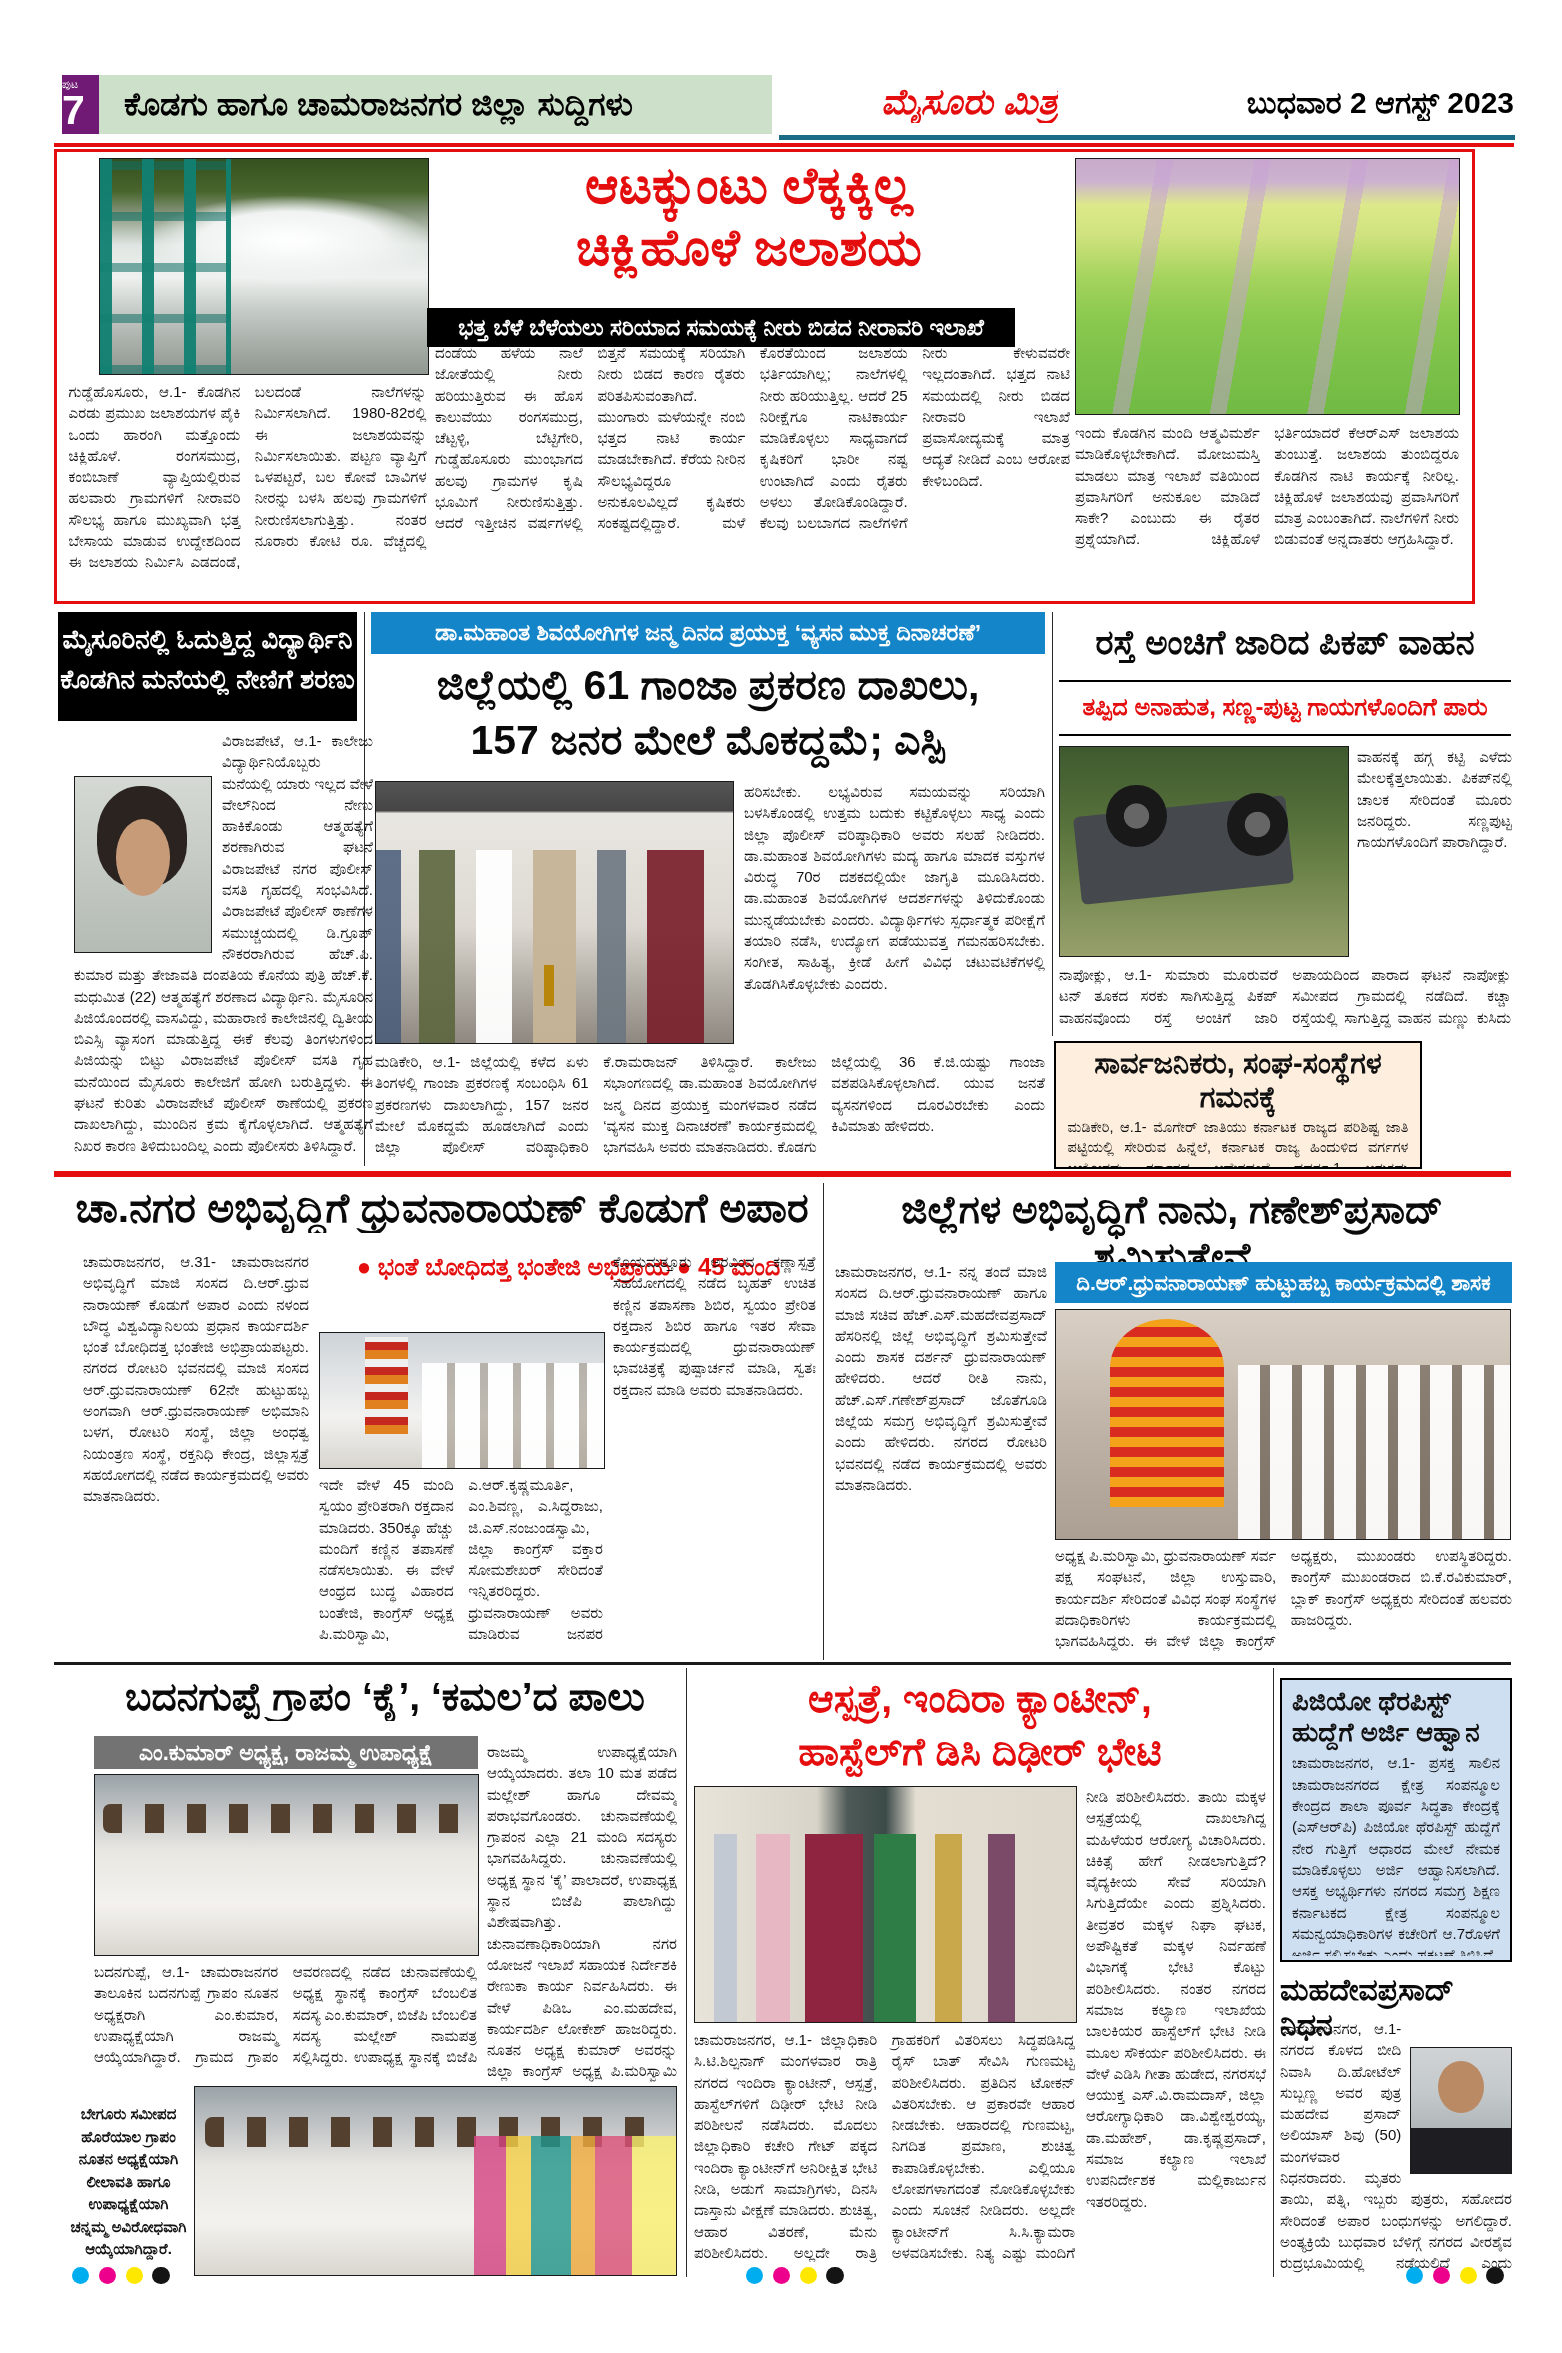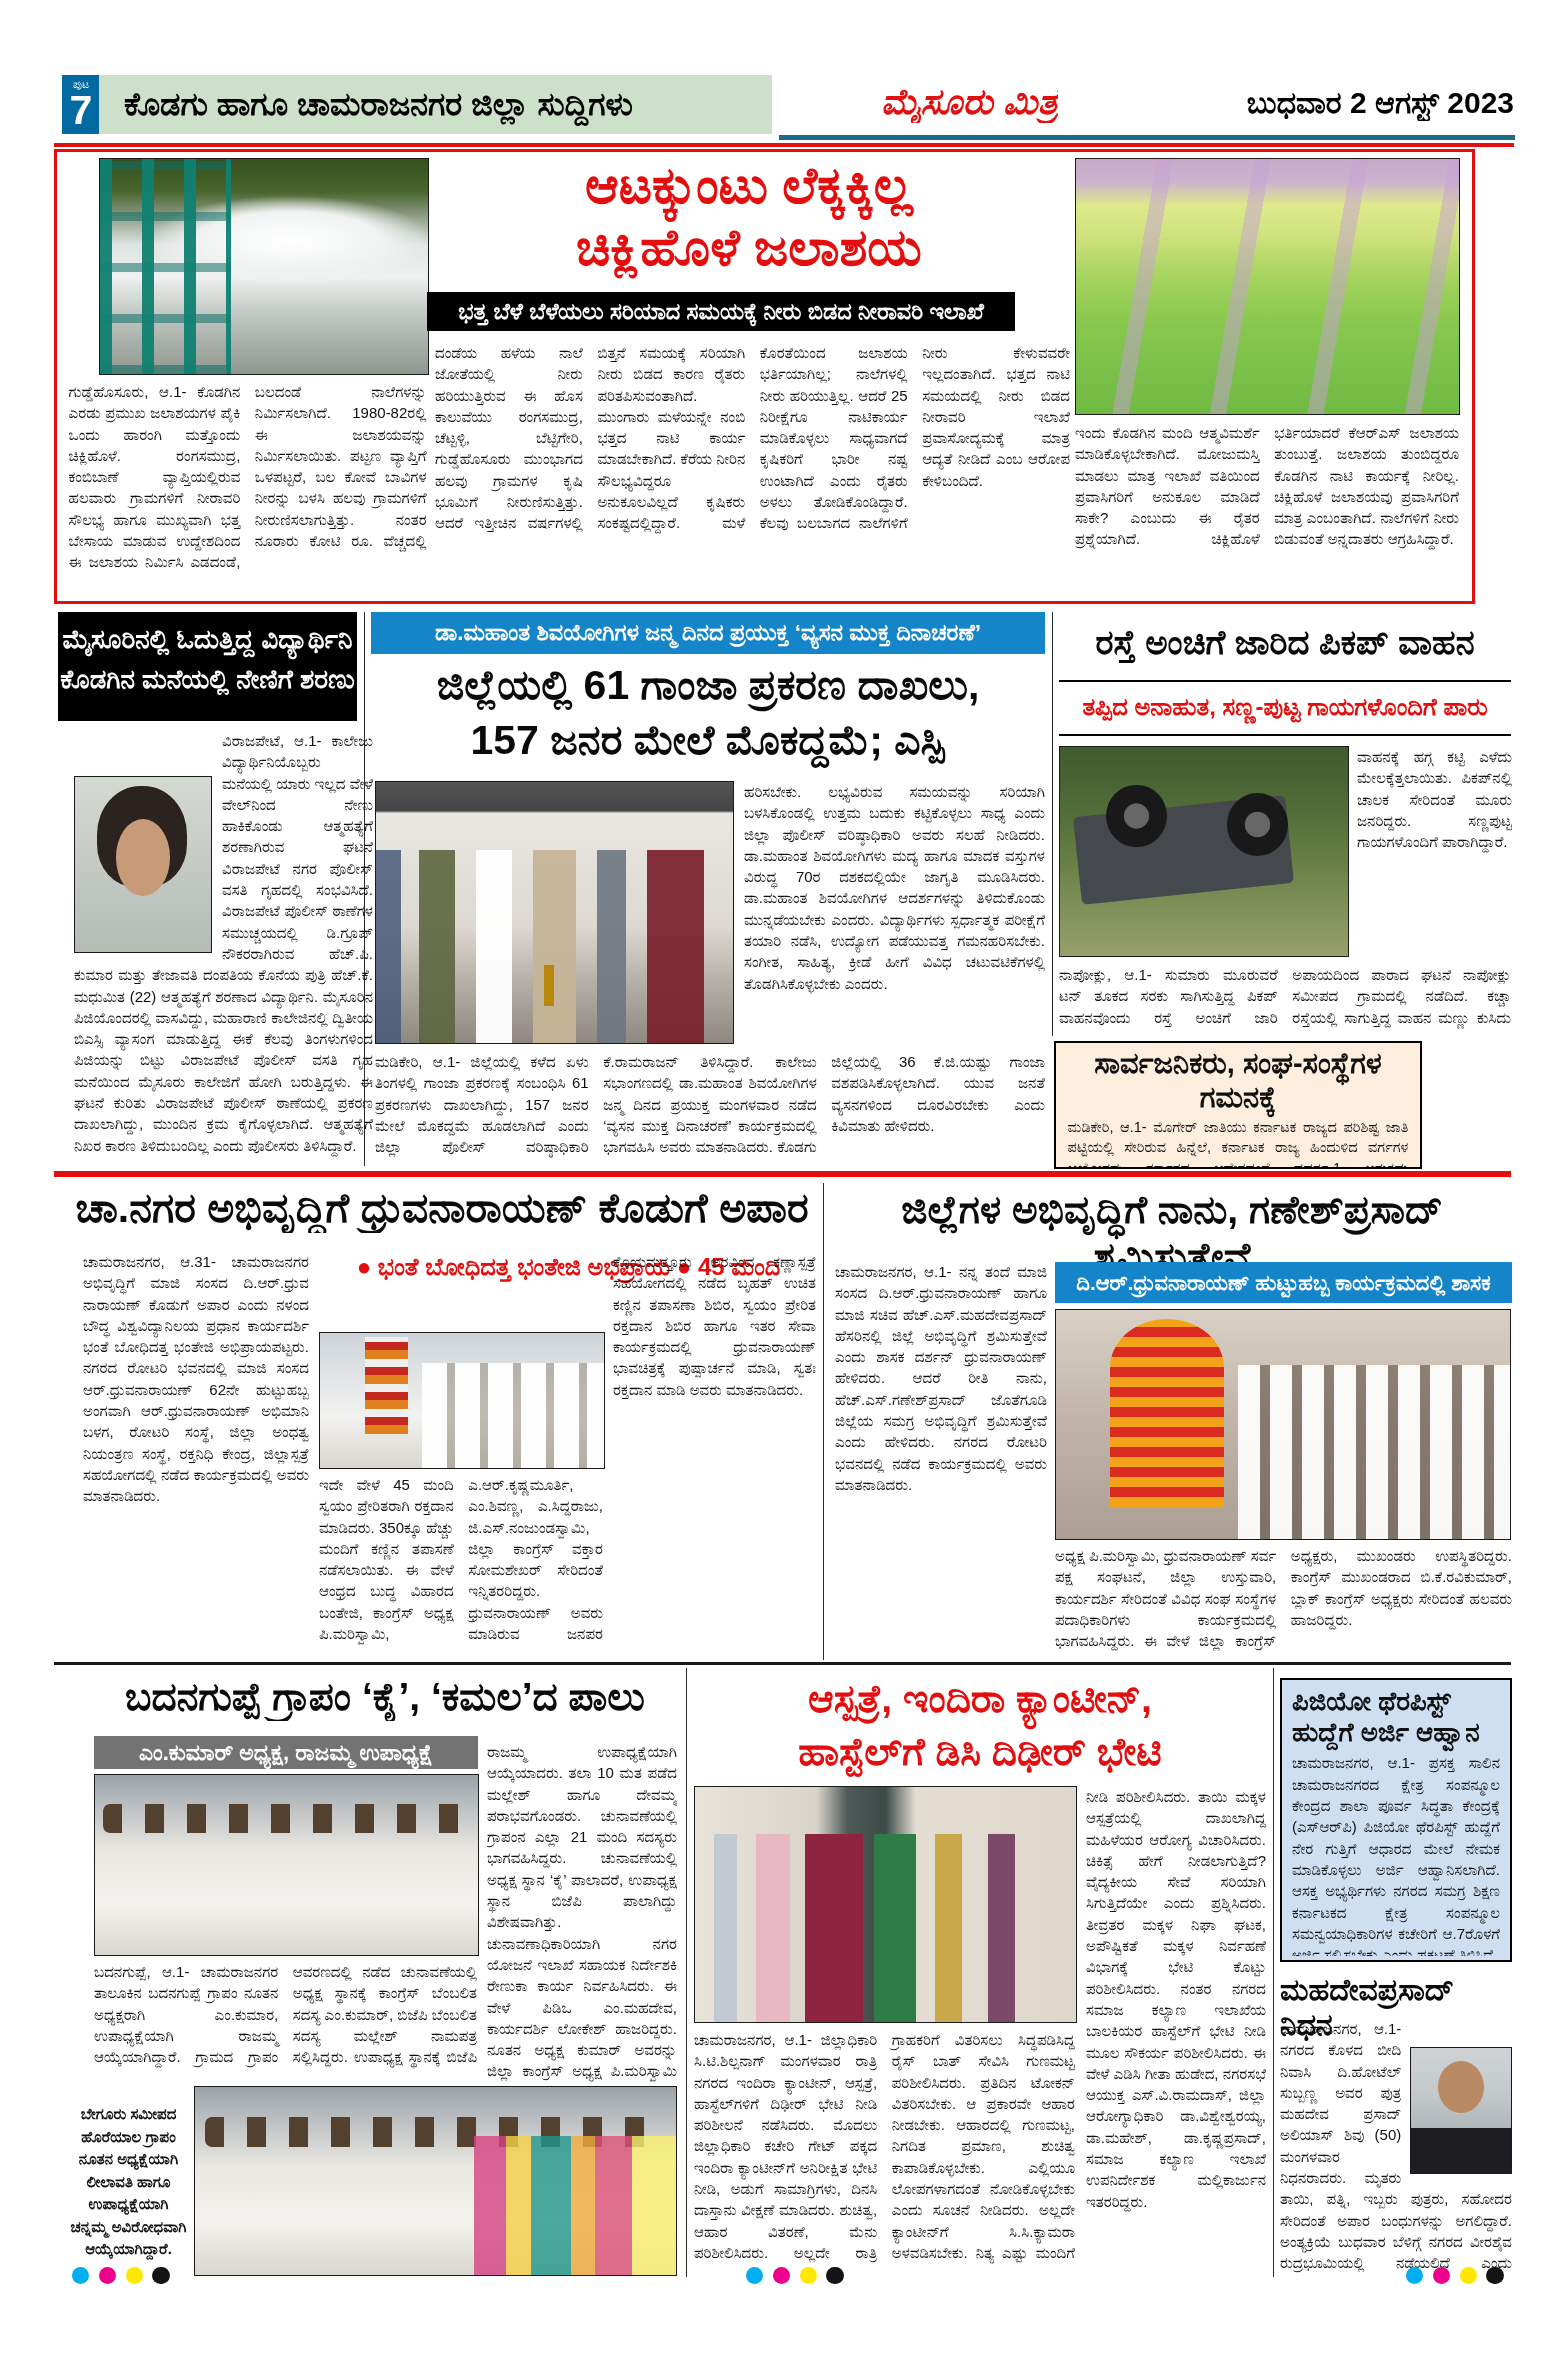--- a/index.html
+++ b/index.html
@@ -8,21 +8,21 @@
   .bt{font-size:15px;line-height:1.42;text-align:justify;color:#101010;overflow:hidden;}
   .cols2{column-count:2;column-gap:14.5px;}
   .cols3{column-count:3;column-gap:14.5px;}
   .cols4{column-count:4;column-gap:14.5px;}
   .photo{position:absolute;border:1.4px solid #1a1a1a;overflow:hidden;background:#cfcfcf;}
   .vdiv{position:absolute;width:1.4px;background:#2a2a2a;}
   .hrule{position:absolute;background:#1a1a1a;}
   .redrule{position:absolute;background:#e50e0e;}
 
   
-  .pgbox{left:62px;top:75px;width:38px;height:59px;background:#0369a1;color:#fff;text-align:center;}
+  .pgbox{left:62px;top:75px;width:38px;height:59px;background:#701a75;color:#fff;}
   .pgbox .lbl{font-size:11px;display:block;margin-top:2.9px;}
   .pgbox .num{font-size:41px;font-weight:bold;line-height:39px;display:block;}
   .secstrip{left:99px;top:75px;width:673px;height:59px;background:#cde0c9;color:#000;
     font-size:32px;font-weight:bold;line-height:59px;padding-left:25px;box-sizing:border-box;overflow:hidden;}
   .masthead{left:812px;top:81px;width:246px;color:#e50e0e;font-size:36px;font-weight:bold;
     text-align:right;font-style:italic;overflow:hidden;}
   .dateline{left:1130px;top:86px;width:384px;text-align:right;font-size:30px;font-weight:bold;color:#000;overflow:hidden;}
   .tealrule{left:779px;top:135px;width:736px;height:5px;background:#1b6a86;position:absolute;}
 
   
@@ -106,21 +106,21 @@
 <div class="redrule" style="left:54px;top:143px;width:1460px;height:4.3px;"></div>
 
 <div class="abs topbox">
   <div class="photo dam" style="left:42px;top:5.8px;width:328px;height:215px;">
     <div class="fence"></div>
   </div>
   <div class="abs mainhead" style="left:370px;top:2.9px;width:644px;">
     <div>ಆಟಕ್ಕುಂಟು ಲೆಕ್ಕಕ್ಕಿಲ್ಲ</div>
     <div>ಚಿಕ್ಲಿಹೊಳೆ ಜಲಾಶಯ</div>
   </div>
-  <div class="abs subheadbar" style="left:370px;top:140px;width:588px;height:39px;">ಭತ್ತ ಬೆಳೆ ಬೆಳೆಯಲು ಸರಿಯಾದ ಸಮಯಕ್ಕೆ ನೀರು ಬಿಡದ ನೀರಾವರಿ ಇಲಾಖೆ</div>
+  <div class="abs subheadbar" style="left:370px;top:156px;width:588px;height:39px;">ಭತ್ತ ಬೆಳೆ ಬೆಳೆಯಲು ಸರಿಯಾದ ಸಮಯಕ್ಕೆ ನೀರು ಬಿಡದ ನೀರಾವರಿ ಇಲಾಖೆ</div>
   <div class="photo paddy" style="left:1018px;top:5.8px;width:383px;height:255px;"></div>
 
   <div class="abs bt cols2" style="left:11.6px;top:229px;width:358px;height:212px;">ಗುಡ್ಡೆಹೊಸೂರು, ಆ.1- ಕೊಡಗಿನ ಎರಡು ಪ್ರಮುಖ ಜಲಾಶಯಗಳ ಪೈಕಿ ಒಂದು ಹಾರಂಗಿ ಮತ್ತೊಂದು ಚಿಕ್ಲಿಹೊಳೆ. ರಂಗಸಮುದ್ರ, ಕಂಬಿಬಾಣೆ ವ್ಯಾಪ್ತಿಯಲ್ಲಿರುವ ಹಲವಾರು ಗ್ರಾಮಗಳಿಗೆ ನೀರಾವರಿ ಸೌಲಭ್ಯ ಹಾಗೂ ಮುಖ್ಯವಾಗಿ ಭತ್ತ ಬೇಸಾಯ ಮಾಡುವ ಉದ್ದೇಶದಿಂದ ಈ ಜಲಾಶಯ ನಿರ್ಮಿಸಿ ಎಡದಂಡೆ, ಬಲದಂಡೆ ನಾಲೆಗಳನ್ನು ನಿರ್ಮಿಸಲಾಗಿದೆ. 1980-82ರಲ್ಲಿ ಈ ಜಲಾಶಯವನ್ನು ನಿರ್ಮಿಸಲಾಯಿತು. ಪಟ್ಟಣ ವ್ಯಾಪ್ತಿಗೆ ಒಳಪಟ್ಟರೆ, ಬಲ ಕೋವೆ ಬಾವಿಗಳ ನೀರನ್ನು ಬಳಸಿ ಹಲವು ಗ್ರಾಮಗಳಿಗೆ ನೀರುಣಿಸಲಾಗುತ್ತಿತ್ತು. ನಂತರ ನೂರಾರು ಕೋಟಿ ರೂ. ವೆಚ್ಚದಲ್ಲಿ ಹೊಸ ನಾಲೆಯನ್ನು ನಿರ್ಮಿಸಲಾಯಿತು.</div>
   <div class="abs bt cols4" style="left:378px;top:190px;width:635px;height:251px;">ದಂಡೆಯ ಹಳೆಯ ನಾಲೆ ಜೋತೆಯಲ್ಲಿ ನೀರು ಹರಿಯುತ್ತಿರುವ ಈ ಹೊಸ ಕಾಲುವೆಯು ರಂಗಸಮುದ್ರ, ಚೆಟ್ಟಳ್ಳಿ, ಬೆಟ್ಟಿಗೇರಿ, ಗುಡ್ಡೆಹೊಸೂರು ಮುಂಭಾಗದ ಹಲವು ಗ್ರಾಮಗಳ ಕೃಷಿ ಭೂಮಿಗೆ ನೀರುಣಿಸುತ್ತಿತ್ತು. ಆದರೆ ಇತ್ತೀಚಿನ ವರ್ಷಗಳಲ್ಲಿ ಬಿತ್ತನೆ ಸಮಯಕ್ಕೆ ಸರಿಯಾಗಿ ನೀರು ಬಿಡದ ಕಾರಣ ರೈತರು ಪರಿತಪಿಸುವಂತಾಗಿದೆ. ಮುಂಗಾರು ಮಳೆಯನ್ನೇ ನಂಬಿ ಭತ್ತದ ನಾಟಿ ಕಾರ್ಯ ಮಾಡಬೇಕಾಗಿದೆ. ಕೆರೆಯ ನೀರಿನ ಸೌಲಭ್ಯವಿದ್ದರೂ ಅನುಕೂಲವಿಲ್ಲದೆ ಕೃಷಿಕರು ಸಂಕಷ್ಟದಲ್ಲಿದ್ದಾರೆ. ಮಳೆ ಕೊರತೆಯಿಂದ ಜಲಾಶಯ ಭರ್ತಿಯಾಗಿಲ್ಲ; ನಾಲೆಗಳಲ್ಲಿ ನೀರು ಹರಿಯುತ್ತಿಲ್ಲ. ಆದರೆ 25 ನಿರೀಕ್ಷೆಗೂ ನಾಟಿಕಾರ್ಯ ಮಾಡಿಕೊಳ್ಳಲು ಸಾಧ್ಯವಾಗದೆ ಕೃಷಿಕರಿಗೆ ಭಾರೀ ನಷ್ಟ ಉಂಟಾಗಿದೆ ಎಂದು ರೈತರು ಅಳಲು ತೋಡಿಕೊಂಡಿದ್ದಾರೆ. ಕೆಲವು ಬಲಬಾಗದ ನಾಲೆಗಳಿಗೆ ನೀರು ಕೇಳುವವರೇ ಇಲ್ಲದಂತಾಗಿದೆ. ಭತ್ತದ ನಾಟಿ ಸಮಯದಲ್ಲಿ ನೀರು ಬಿಡದ ನೀರಾವರಿ ಇಲಾಖೆ ಪ್ರವಾಸೋದ್ಯಮಕ್ಕೆ ಮಾತ್ರ ಆದ್ಯತೆ ನೀಡಿದೆ ಎಂಬ ಆರೋಪ ಕೇಳಿಬಂದಿದೆ.</div>
   <div class="abs bt cols2" style="left:1018px;top:270px;width:384px;height:171px;">ಇಂದು ಕೊಡಗಿನ ಮಂದಿ ಆತ್ಮವಿಮರ್ಶೆ ಮಾಡಿಕೊಳ್ಳಬೇಕಾಗಿದೆ. ಮೋಜುಮಸ್ತಿ ಮಾಡಲು ಮಾತ್ರ ಇಲಾಖೆ ವತಿಯಿಂದ ಪ್ರವಾಸಿಗರಿಗೆ ಅನುಕೂಲ ಮಾಡಿದೆ ಸಾಕೇ? ಎಂಬುದು ಈ ರೈತರ ಪ್ರಶ್ನೆಯಾಗಿದೆ. ಚಿಕ್ಲಿಹೊಳೆ ಭರ್ತಿಯಾದರೆ ಕೆಆರ್‌ಎಸ್ ಜಲಾಶಯ ತುಂಬುತ್ತೆ. ಜಲಾಶಯ ತುಂಬಿದ್ದರೂ ಕೊಡಗಿನ ನಾಟಿ ಕಾರ್ಯಕ್ಕೆ ನೀರಿಲ್ಲ. ಚಿಕ್ಲಿಹೊಳೆ ಜಲಾಶಯವು ಪ್ರವಾಸಿಗರಿಗೆ ಮಾತ್ರ ಎಂಬಂತಾಗಿದೆ. ನಾಲೆಗಳಿಗೆ ನೀರು ಬಿಡುವಂತೆ ಅನ್ನದಾತರು ಆಗ್ರಹಿಸಿದ್ದಾರೆ.</div>
 </div>
 
 <div class="vdiv" style="left:364px;top:612px;height:554px;"></div>
 <div class="vdiv" style="left:1052px;top:612px;height:424px;"></div>
 

